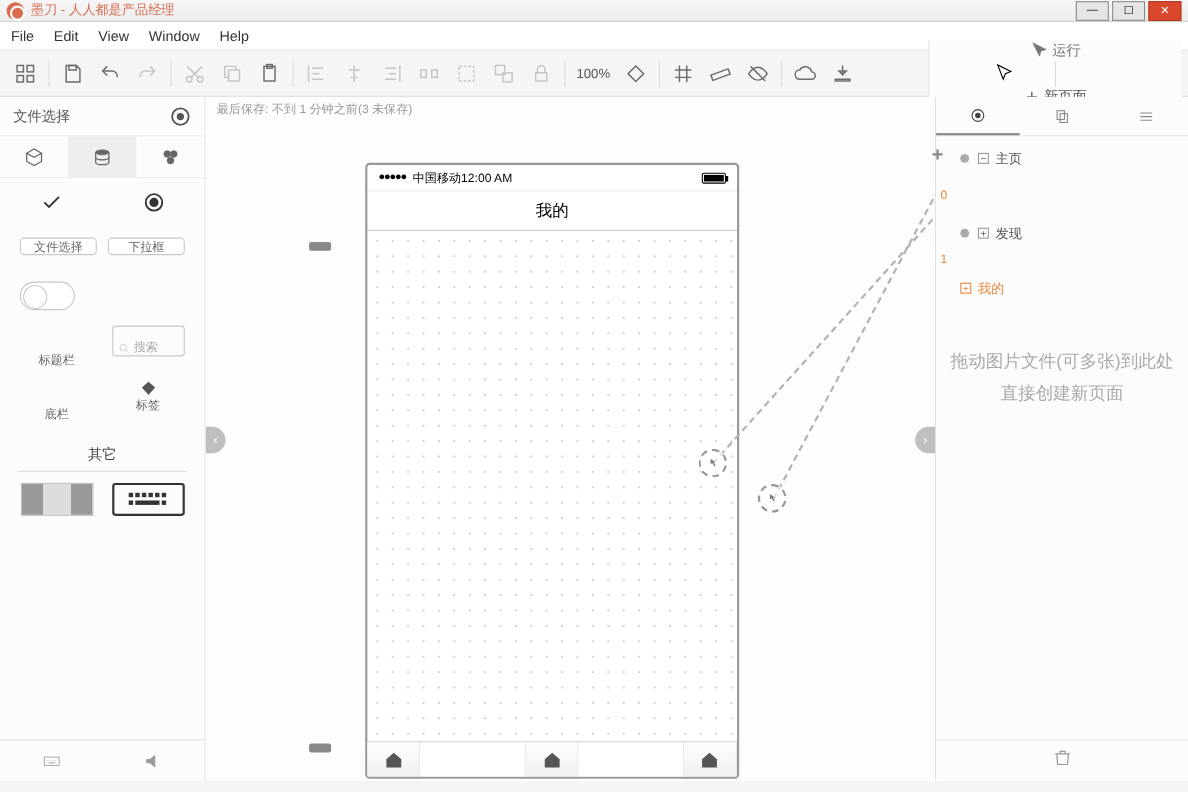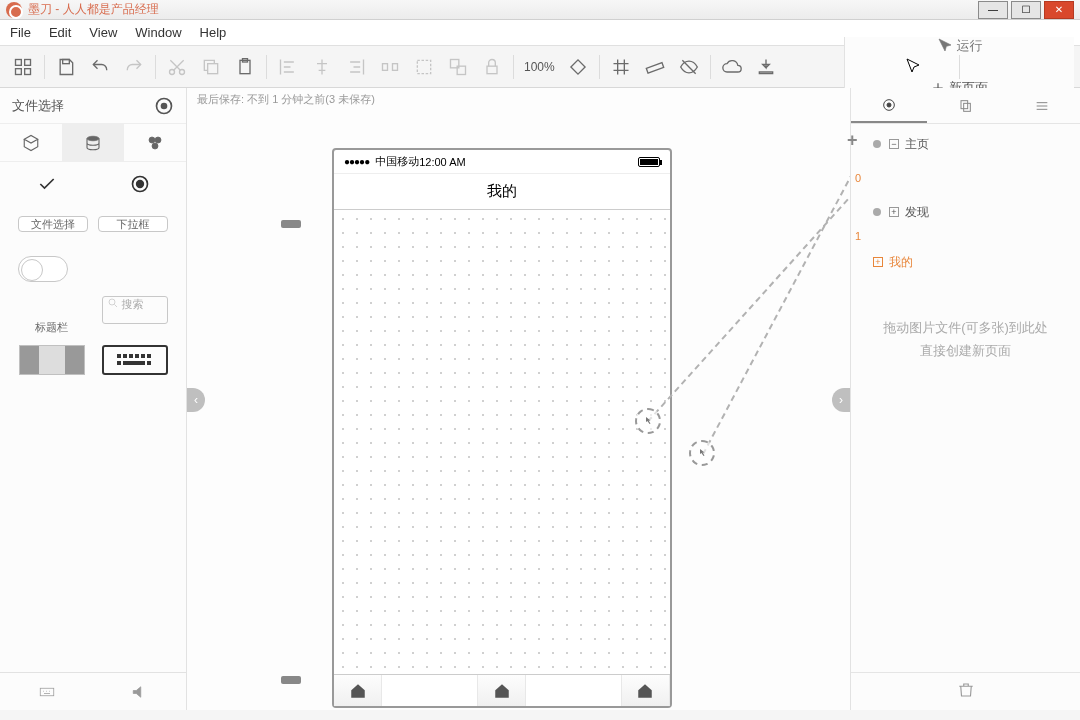--- a/index.html
+++ b/index.html
@@ -48,21 +48,21 @@
     .lrow2 { height:44px; display:flex; align-items:center;}
     .lrow2 .half{flex:1;display:flex;align-items:center;justify-content:center;}
     .lrow2 svg{width:20px;height:20px;stroke:#333;fill:none;stroke-width:2;}
     .lrow3{display:flex;gap:10px;padding:10px 18px;}
     .pillbtn{flex:1;height:16px;border:1px solid #c8c8c8;border-radius:4px;font-size:11px;color:#666;display:flex;align-items:center;justify-content:center;background:#fff;}
     .toggle{margin:14px 18px;width:50px;height:26px;border:1px solid #c8c8c8;border-radius:13px;position:relative;background:#fff;}
     .toggle:after{content:"";position:absolute;left:2px;top:2px;width:20px;height:20px;border:1px solid #c8c8c8;border-radius:50%;background:#fff;}
     .lsection{font-size:13px;color:#444;text-align:center;padding:6px 0;border-bottom:1px solid #ddd;margin:4px 16px 10px;}
     .lgrid{display:flex;padding:0 14px 10px;gap:8px;}
     .lcell{flex:1;display:flex;flex-direction:column;align-items:center;font-size:11px;color:#666;}
-    .srch{width:66px;height:28px;border:1px solid #c8c8c8;border-radius:3px;display:flex;align-items:flex-start;padding:0 4px;color:#aaa;font-size:11px;}
+    .srch{width:66px;height:28px;border:1px solid #c8c8c8;border-radius:3px;display:flex;align-items:flex-end;padding:0 4px;color:#aaa;font-size:11px;}
     .srch svg{width:12px;height:12px;stroke:#aaa;margin-right:3px;}
     .tag-ico{width:16px;height:16px;}
     .widget-slot{width:66px;height:30px;border:1px solid #c0c0c0;background:#fff;}
     .widget-kb{width:66px;height:30px;border:2px solid #333;border-radius:3px;display:flex;align-items:center;justify-content:center;}
     .lfoot{height:38px;border-top:1px solid #e2e2e2;display:flex;align-items:center;margin-top:auto;}
     .lfoot .fbtn{flex:1;display:flex;align-items:center;justify-content:center;}
     .lfoot svg{width:18px;height:18px;fill:#999;stroke:#999;}
     
     
     .canvas-wrap{flex:1;position:relative;background:#fdfdfd;overflow:hidden;}
@@ -98,21 +98,21 @@
     .rtab.active{border-bottom:2px solid #888;}
     .rtab.active svg{stroke:#444;}
     .pagelist{position:relative;padding-top:6px;flex:1;}
     .addpg{position:absolute;left:-4px;top:6px;font-size:18px;color:#888;font-weight:bold;}
     .pitem{display:flex;align-items:center;height:28px;font-size:12px;padding-left:22px;color:#555;position:relative;}
     .pitem .dot{width:8px;height:8px;background:#aaa;border-radius:50%;margin-right:8px;}
     .pitem .box{width:10px;height:10px;border:1px solid #999;margin-right:6px;display:flex;align-items:center;justify-content:center;font-size:9px;line-height:8px;}
     .pitem.active{color:#e8863a;}
     .pitem.active .box{border-color:#e8863a;}
     .pnum{position:absolute;left:4px;font-size:11px;color:#e8863a;}
-    .dropzone{margin:40px 10px;font-size:13px;color:#aaa;text-align:center;line-height:1.8;}
+    .dropzone{margin:40px 10px;font-size:16px;color:#aaa;text-align:center;line-height:1.8;}
     .rfoot{height:38px;border-top:1px solid #e5e5e5;display:flex;align-items:center;justify-content:center;}
     .rfoot svg{width:18px;height:18px;stroke:#999;fill:none;stroke-width:1.5;}
   </style>
 </head>
 <body>
 
 <div class="titlebar">
   <div class="app-icon"></div>
   <div class="title">墨刀 - 人人都是产品经理</div>
   <div class="spacer"></div>
@@ -329,20 +329,33 @@
       <div class="lcell">
         <div class="srch">
             <svg viewBox="0 0 24 24" fill="none">
               <circle cx="10" cy="10" r="6"></circle>
               <path d="M15 15l5 5"></path>
             </svg>
             <span>搜索</span>
           </div>
       </div>
     </div>
+    <div class="lgrid">
+      <div class="lcell">
+          <div style="height:24px"></div>
+          <span>底栏</span>
+        </div>
+      <div class="lcell">
+        <svg class="tag-ico" viewBox="0 0 24 24" fill="#555">
+            <path d="M12 3l9 8-9 10-9-10z"></path>
+          </svg>
+        <span>标签</span>
+      </div>
+    </div>
+    <div class="lsection">其它</div>
     <div class="lgrid">
       <div class="lcell">
           <div class="widget-slot" style="background:linear-gradient(90deg,#999 30%,#ddd 30%,#ddd 70%,#999 70%);"></div>
         </div>
       <div class="lcell">
           <div class="widget-kb">
             <svg width="40" height="16" viewBox="0 0 40 16">
               <rect x="2" y="2" width="4" height="4" fill="#333"></rect>
               <rect x="8" y="2" width="4" height="4" fill="#333"></rect>
               <rect x="14" y="2" width="4" height="4" fill="#333"></rect>

